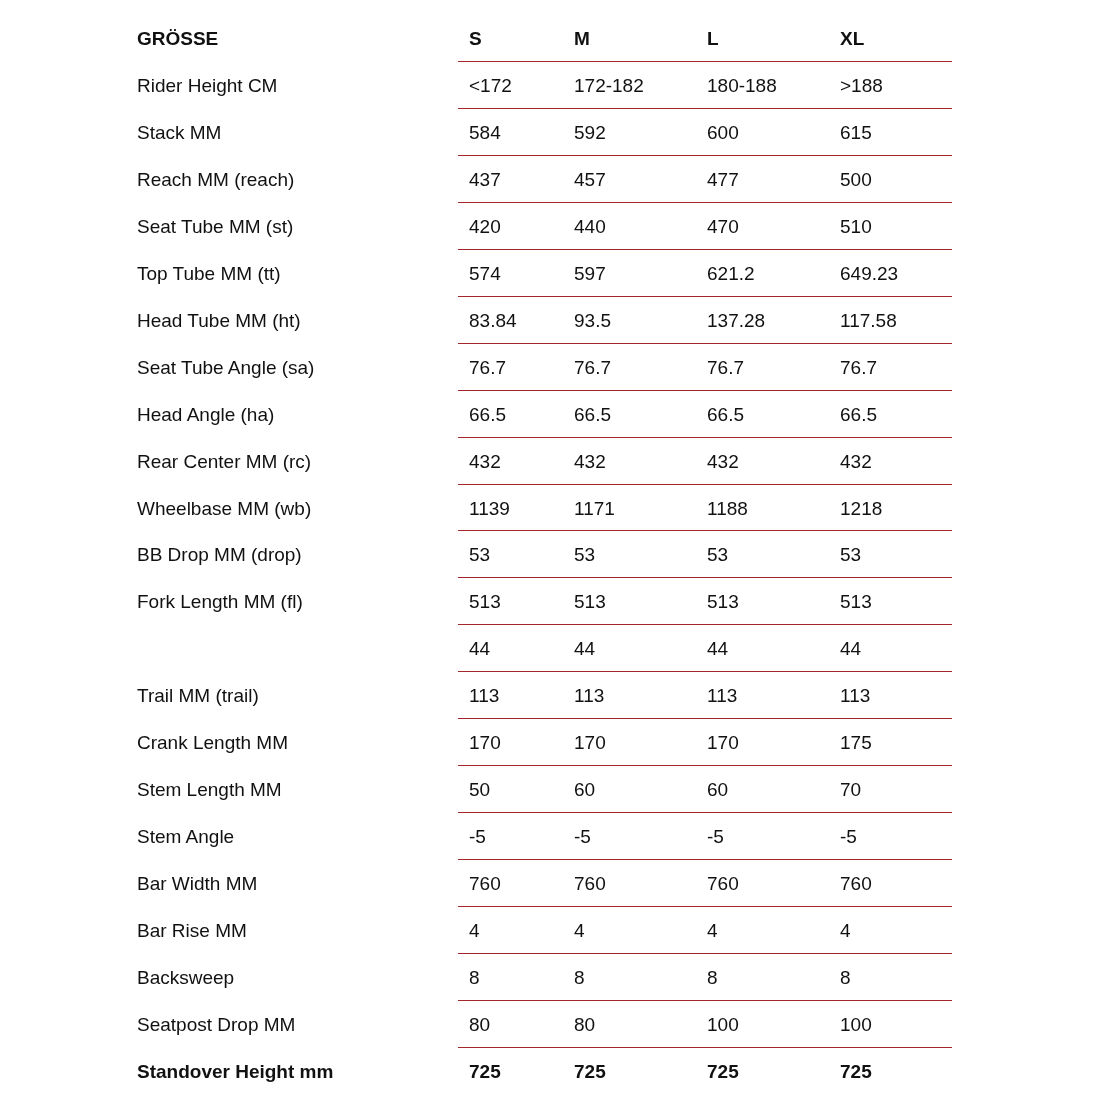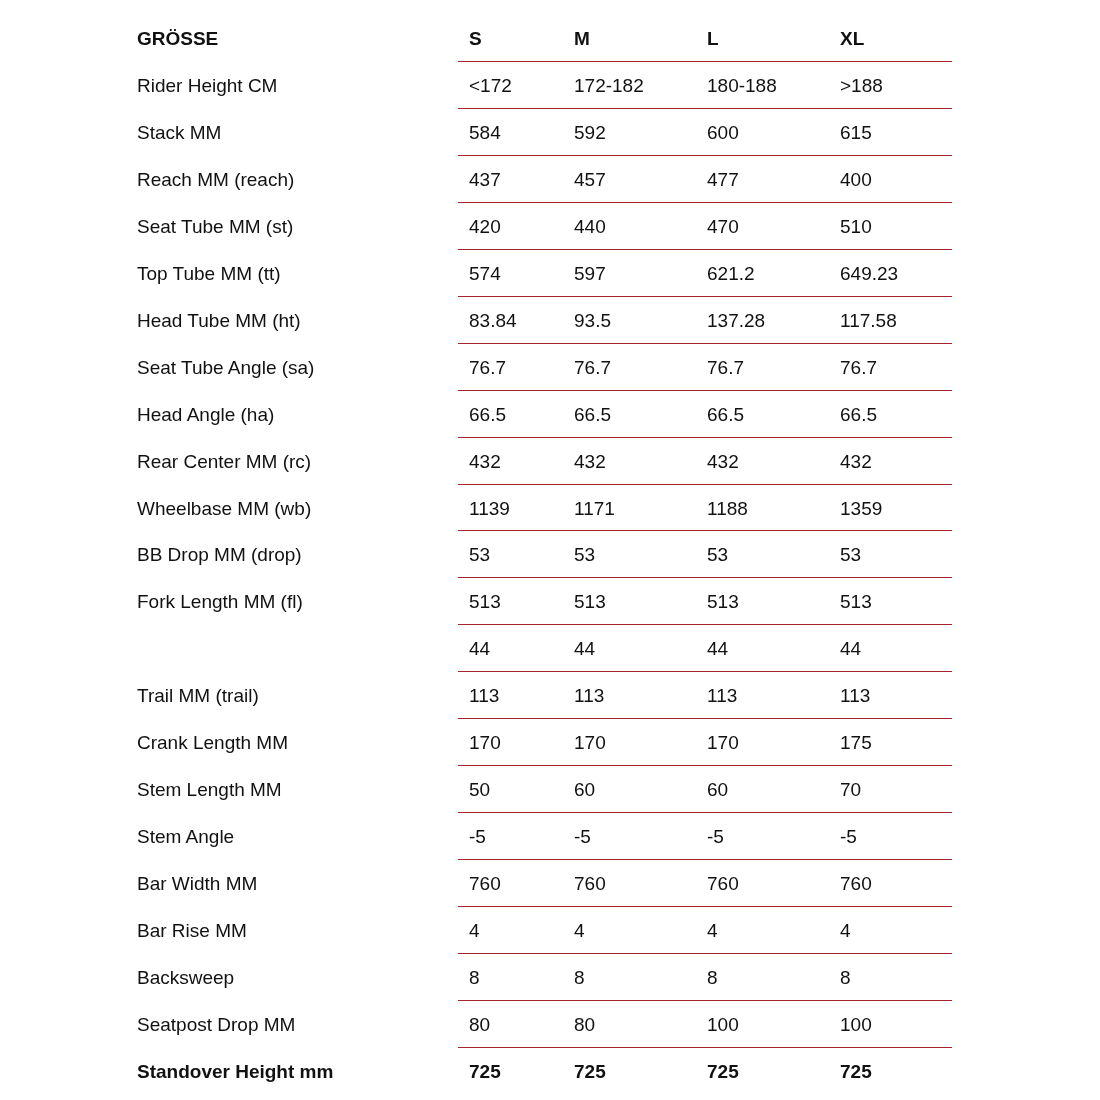--- a/index.html
+++ b/index.html
@@ -40,21 +40,21 @@
         <span class="cell c1">592</span>
         <span class="cell c2">600</span>
         <span class="cell c3">615</span>
       </div>
       <div class="divider" style="top: 155px; background: rgb(163, 38, 43);"></div>
       <div class="row" style="top: 156px;">
         <span class="cell label">Reach MM (reach)</span>
         <span class="cell c0">437</span>
         <span class="cell c1">457</span>
         <span class="cell c2">477</span>
-        <span class="cell c3">400</span>
+        <span class="cell c3">500</span>
       </div>
       <div class="divider" style="top: 202px; background: rgb(163, 38, 43);"></div>
       <div class="row" style="top: 203px;">
         <span class="cell label">Seat Tube MM (st)</span>
         <span class="cell c0">420</span>
         <span class="cell c1">440</span>
         <span class="cell c2">470</span>
         <span class="cell c3">510</span>
       </div>
       <div class="divider" style="top: 249px; background: rgb(163, 38, 43);"></div>
@@ -96,21 +96,21 @@
         <span class="cell c1">432</span>
         <span class="cell c2">432</span>
         <span class="cell c3">432</span>
       </div>
       <div class="divider" style="top: 484px; background: rgb(163, 38, 43);"></div>
       <div class="row" style="top: 485px;">
         <span class="cell label">Wheelbase MM (wb)</span>
         <span class="cell c0">1139</span>
         <span class="cell c1">1171</span>
         <span class="cell c2">1188</span>
-        <span class="cell c3">1359</span>
+        <span class="cell c3">1218</span>
       </div>
       <div class="divider" style="top: 530px; background: rgb(163, 38, 43);"></div>
       <div class="row" style="top: 531px;">
         <span class="cell label">BB Drop MM (drop)</span>
         <span class="cell c0">53</span>
         <span class="cell c1">53</span>
         <span class="cell c2">53</span>
         <span class="cell c3">53</span>
       </div>
       <div class="divider" style="top: 577px; background: rgb(163, 38, 43);"></div>

